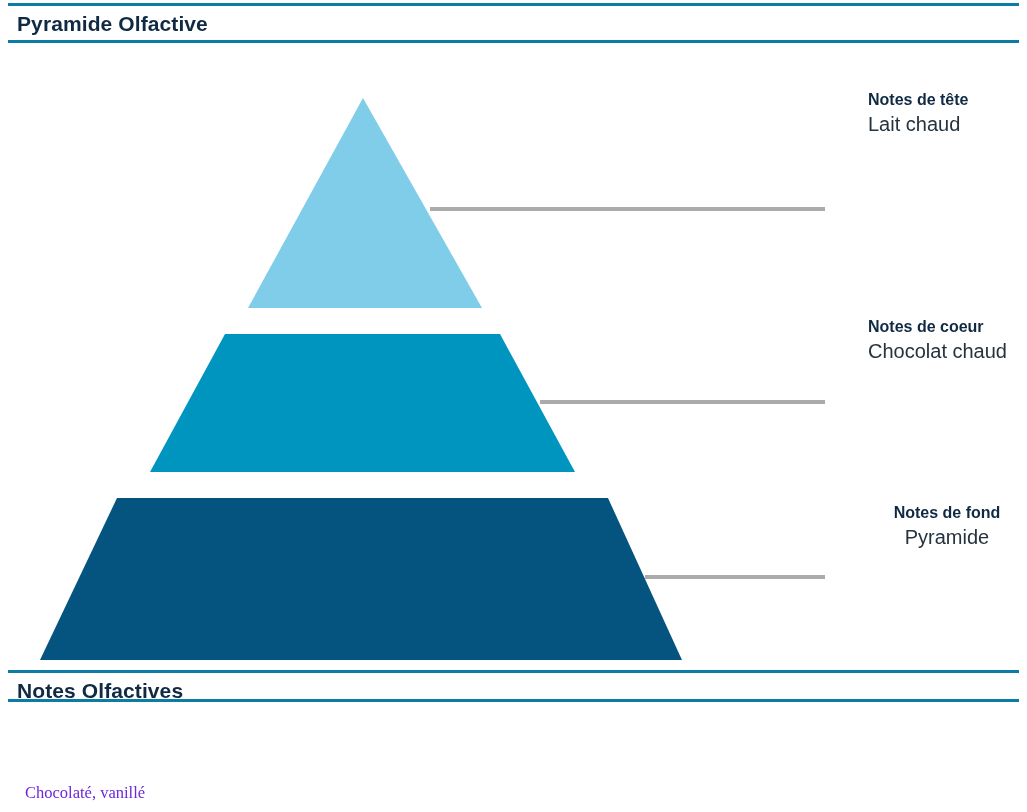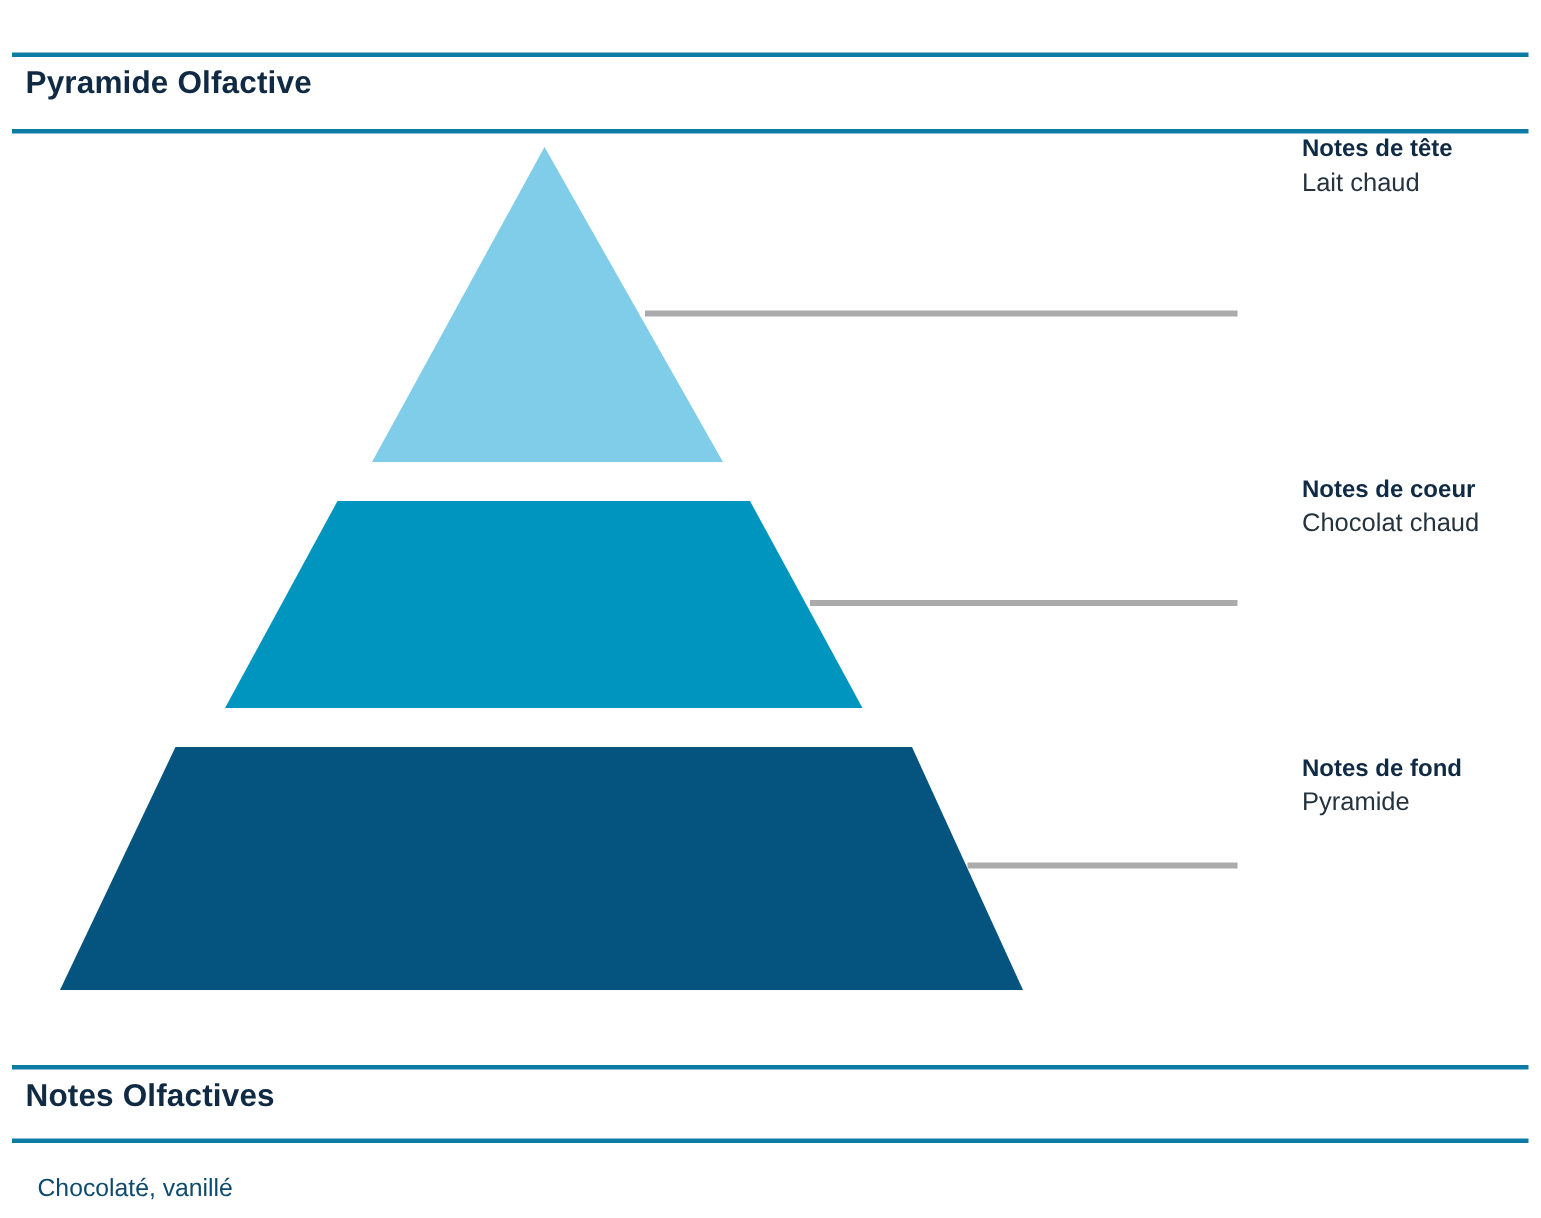--- a/index.html
+++ b/index.html
@@ -43,26 +43,25 @@
     top: 9px;
     font-size: 21px;
     font-weight: bold;
     color: #102a43;
     letter-spacing: 0.1px;
     white-space: nowrap;
   }
 
   #pyramid-head {
     top: 3px;
-    height: 54px;
-    margin-top: 32px;
+    height: 40px;
   }
   #notes-head {
-    top: 710px;
-    height: 52px;
+    top: 670px;
+    height: 32px;
   }
 
   
   .pyramid-stage {
     position: absolute;
     left: 0;
     top: 60px;
     width: 840px;
     height: 620px;
   }
@@ -80,38 +79,39 @@
     width: 158px;
   }
   .tier-label .t-title {
     font-size: 16px;
     font-weight: bold;
     color: #102a43;
     line-height: 1.32;
     white-space: nowrap;
   }
   .tier-label .t-sub {
-    font-size: 17px;
+    font-size: 20px;
     font-weight: normal;
     color: #25333f;
     line-height: 1.42;
     white-space: nowrap;
   }
   #tier-label-0 { top: 89px; }
   #tier-label-1 { top: 295px; margin-top: 21px; }
-  #tier-label-2 { top: 502px; }
+  #tier-label-2 { top: 502px; text-align: center; }
 
   
   .notes-body {
     position: absolute;
     left: 25px;
     top: 783px;
     font-size: 16.5px;
-    color: #0c4a6e;
+    color: #6d28d9;
     white-space: nowrap;
+    font-family: Liberation Serif, serif;
   }
 </style>
 </head>
 <body>
 
 <div class="page">
 
   <div class="section-head" id="pyramid-head">
     <div class="rule rule-top" style="background: rgb(12, 123, 166);"></div>
     <div class="section-title">Pyramide Olfactive</div>

